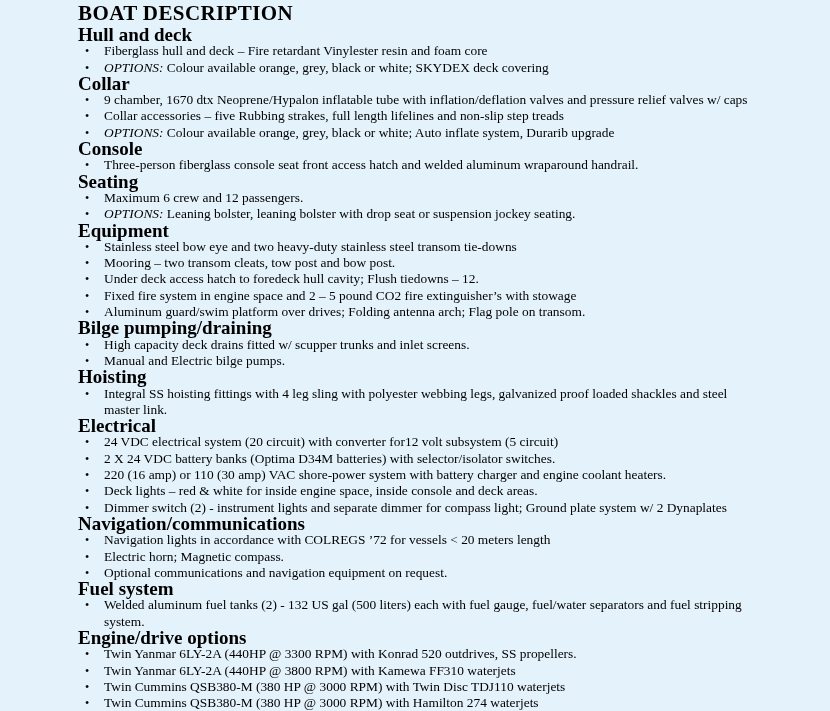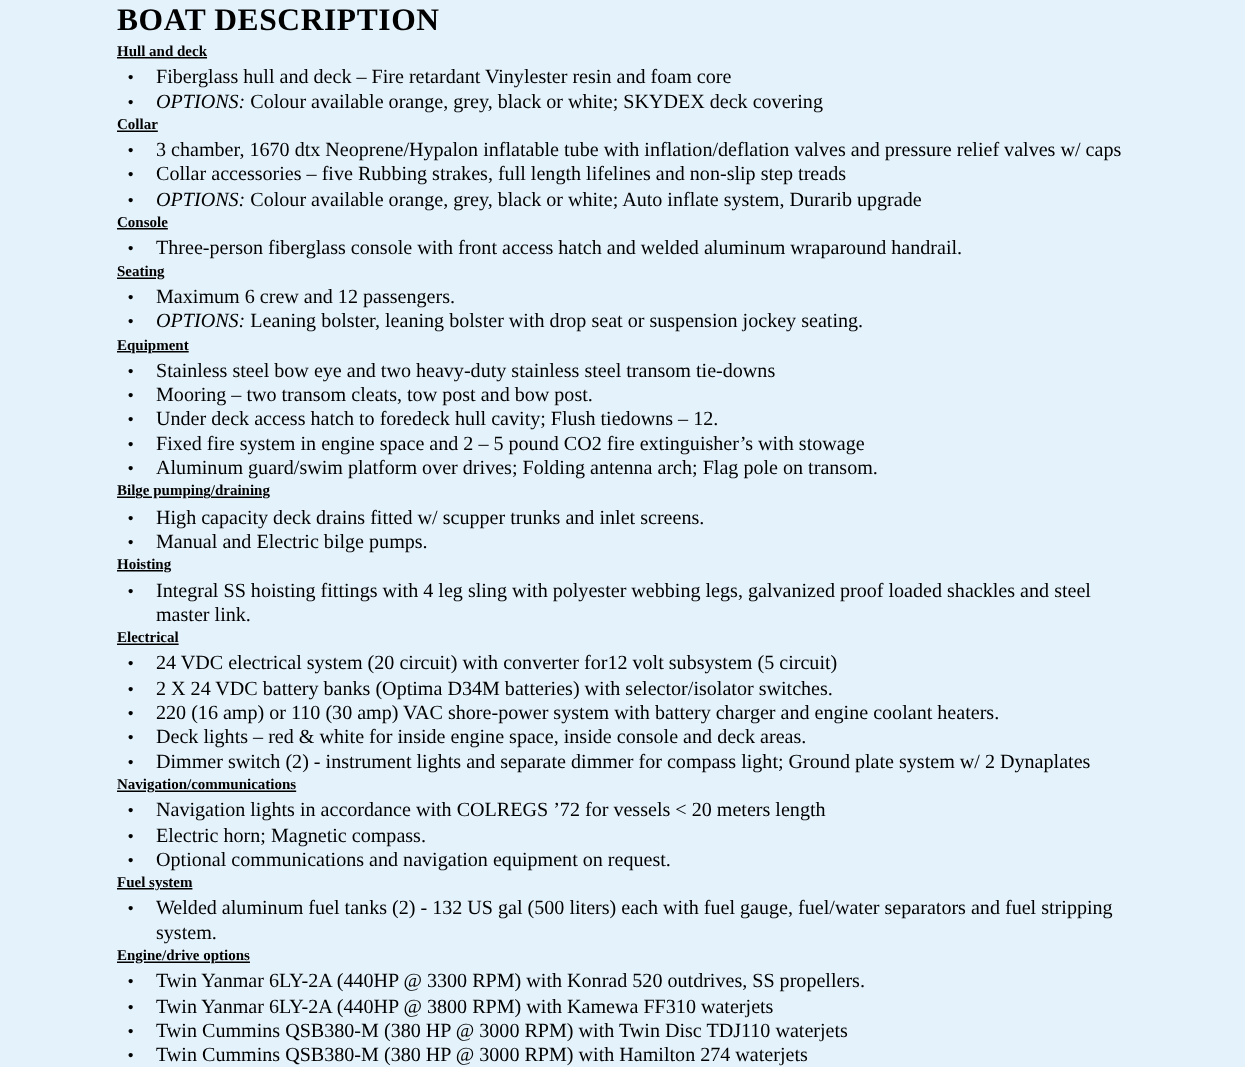--- a/index.html
+++ b/index.html
@@ -20,24 +20,23 @@
     padding: 1px 36px 0 78px;
   }
   .doc-title {
     font-size: 21px;
     font-weight: bold;
     line-height: 25px;
     margin: 0 0 1px 0;
     letter-spacing: 0.4px;
   }
   .sec-heading {
-    font-size: 10px;
+    font-size: 19px;
     font-weight: bold;
     line-height: 16.3px;
-    text-decoration: underline;
   }
   .bullet {
     display: flex;
     font-size: 13.4px;
     line-height: 16.3px;
   }
   .dot {
     flex: 0 0 19px;
     margin-left: 7px;
     font-size: 12px;
@@ -60,34 +59,34 @@
         <span class="dot">•</span>
         <span class="bullet-text">Fiberglass hull and deck – Fire retardant Vinylester resin and foam core</span>
       </div>
       <div class="bullet">
         <span class="dot">•</span>
         <span class="bullet-text"><i>OPTIONS:</i><span> Colour available orange, grey, black or white; SKYDEX deck covering</span></span>
       </div>
       <div class="sec-heading">Collar</div>
       <div class="bullet">
         <span class="dot">•</span>
-        <span class="bullet-text">3 chamber, 1670 dtx Neoprene/Hypalon inflatable tube with inflation/deflation valves and pressure relief valves w/ caps</span>
+        <span class="bullet-text">9 chamber, 1670 dtx Neoprene/Hypalon inflatable tube with inflation/deflation valves and pressure relief valves w/ caps</span>
       </div>
       <div class="bullet">
         <span class="dot">•</span>
         <span class="bullet-text">Collar accessories – five Rubbing strakes, full length lifelines and non-slip step treads</span>
       </div>
       <div class="bullet">
         <span class="dot">•</span>
         <span class="bullet-text"><i>OPTIONS:</i><span> Colour available orange, grey, black or white; Auto inflate system, Durarib upgrade</span></span>
       </div>
       <div class="sec-heading">Console</div>
       <div class="bullet">
         <span class="dot">•</span>
-        <span class="bullet-text">Three-person fiberglass console with front access hatch and welded aluminum wraparound handrail.</span>
+        <span class="bullet-text">Three-person fiberglass console seat front access hatch and welded aluminum wraparound handrail.</span>
       </div>
       <div class="sec-heading">Seating</div>
       <div class="bullet">
         <span class="dot">•</span>
         <span class="bullet-text">Maximum 6 crew and 12 passengers.</span>
       </div>
       <div class="bullet">
         <span class="dot">•</span>
         <span class="bullet-text"><i>OPTIONS:</i><span> Leaning bolster, leaning bolster with drop seat or suspension jockey seating.</span></span>
       </div>

